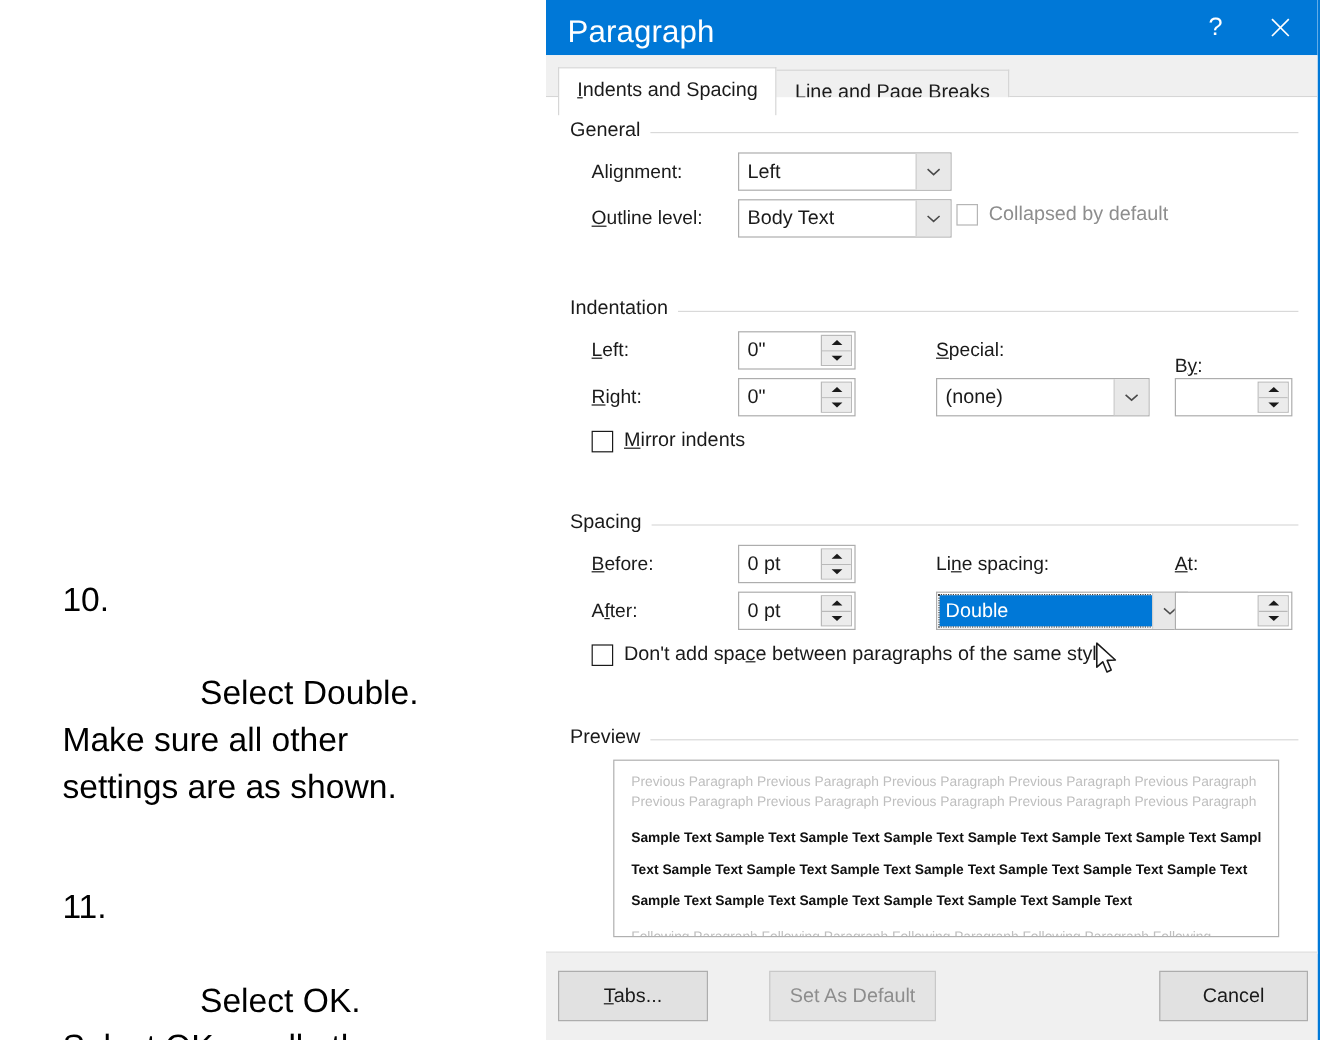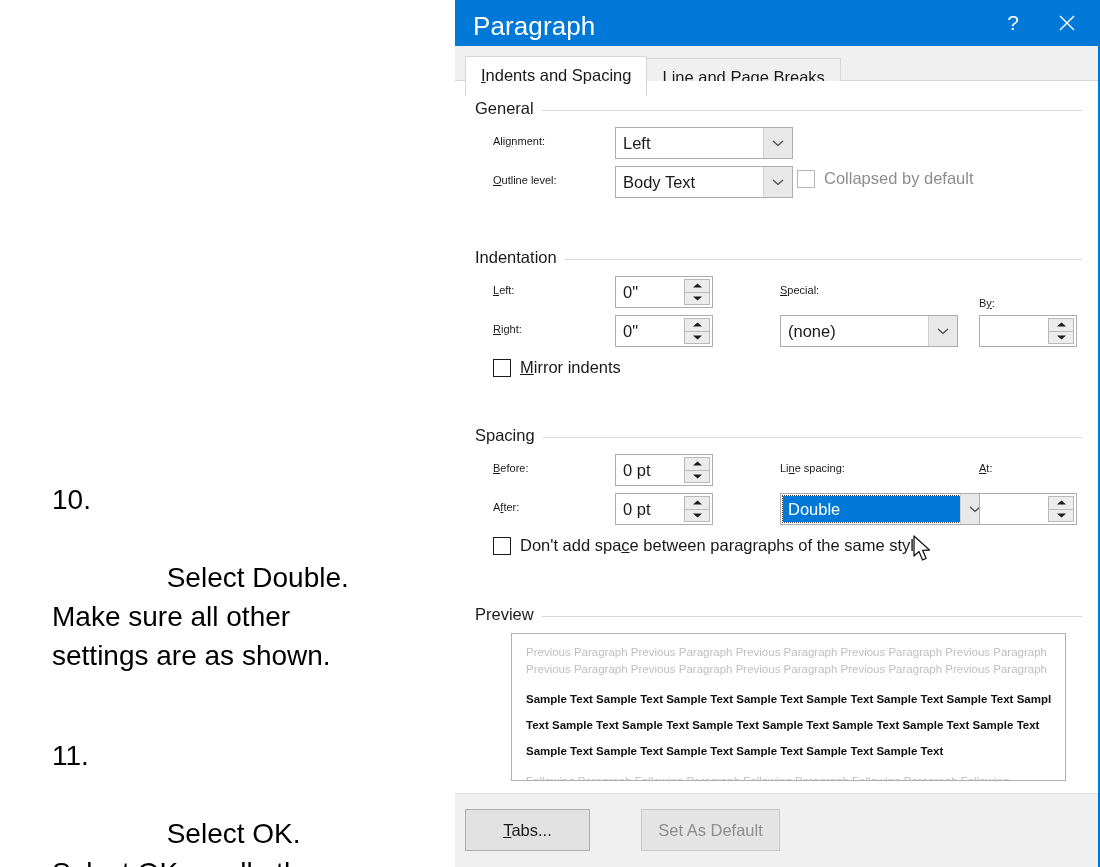--- a/index.html
+++ b/index.html
@@ -156,21 +156,21 @@
     position: absolute;
     left: 0;
     right: 0;
     top: 11px;
     height: 1px;
     background: #d9d9d9;
   }
 
   .fieldlabel {
     position: absolute;
-    font-size: 11px;
+    font-size: 16px;
     color: #1a1a1a;
     white-space: nowrap;
   }
   .fieldlabel u { text-decoration: underline; }
 
   
   .combo {
     position: absolute;
     background: #ffffff;
     border: 1px solid #adadad;
@@ -588,20 +588,23 @@
 
     </div>
 
     <div class="footer">
       <div class="btn" id="btn-tabs">
         <span><u>T</u>abs...</span>
       </div>
       <div class="btn disabled" id="btn-setdef">
         <span>Set As Default</span>
       </div>
+      <div class="btn" id="btn-cancel">
+        <span>Cancel</span>
+      </div>
     </div>
 
   </div>
 
   <div class="cursor">
     <svg width="20" height="28" viewBox="0 0 20 28">
       <polygon points="1,1 1,21 6,16.5 9.5,25 13,23.3 9.6,15.3 16.5,15" fill="#ffffff" stroke="#1a1a1a" stroke-width="1.3" stroke-linejoin="round"></polygon>
     </svg>
   </div>
 

